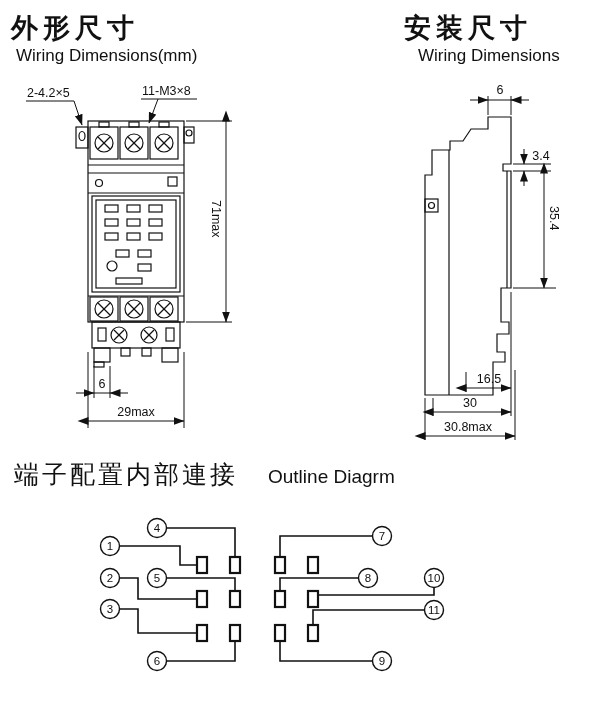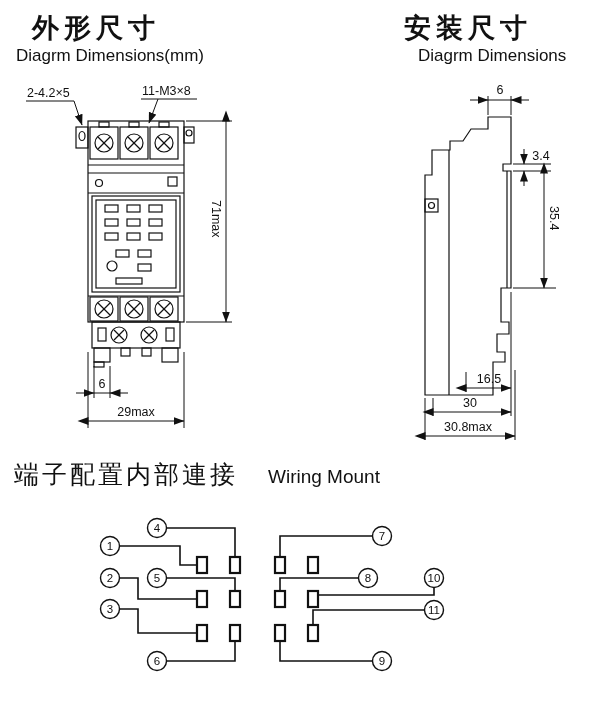--- a/index.html
+++ b/index.html
@@ -17,26 +17,26 @@
   .dim text{font-size:12.5px;fill:#111}
   .dim .mid{text-anchor:middle}
   .wire polyline{stroke:#111;stroke-width:1.6;fill:none}
   .term{stroke:#111;stroke-width:2.2;fill:#fff}
   .pin-c{stroke:#111;stroke-width:1.4;fill:#fff}
   .pin-t{font-size:11.5px;fill:#111;text-anchor:middle}
 </style>
 </head>
 <body>
 
-<div class="abs h-cn" style="left:32px;top:10px">外形尺寸</div>
-<div class="abs h-en" style="left:16px;top:46px">Diagrm Dimensions(mm)</div>
+<div class="abs h-cn" style="left:11px;top:10px">外形尺寸</div>
+<div class="abs h-en" style="left:16px;top:46px">Wiring Dimensions(mm)</div>
 <div class="abs h-cn" style="left:404px;top:10px">安装尺寸</div>
-<div class="abs h-en" style="left:418px;top:46px">Diagrm Dimensions</div>
+<div class="abs h-en" style="left:418px;top:46px">Wiring Dimensions</div>
 <div class="abs wiring-cn" style="left:14px;top:458px">端子配置内部連接</div>
-<div class="abs wiring-en" style="left:268px;top:466px">Wiring Mount</div>
+<div class="abs wiring-en" style="left:268px;top:466px">Outline Diagrm</div>
 
 <svg class="canvas" width="600" height="711" viewBox="0 0 600 711">
   <defs>
     <marker id="arrE" markerWidth="12" markerHeight="9" refX="10.5" refY="4" orient="auto" markerUnits="userSpaceOnUse">
       <path d="M0,0 L11,4 L0,8 Z" fill="#111"></path>
     </marker>
     <marker id="arrS" markerWidth="12" markerHeight="9" refX="0.5" refY="4" orient="auto-start-reverse" markerUnits="userSpaceOnUse">
       <path d="M0,0 L11,4 L0,8 Z" fill="#111"></path>
     </marker>
   </defs>

